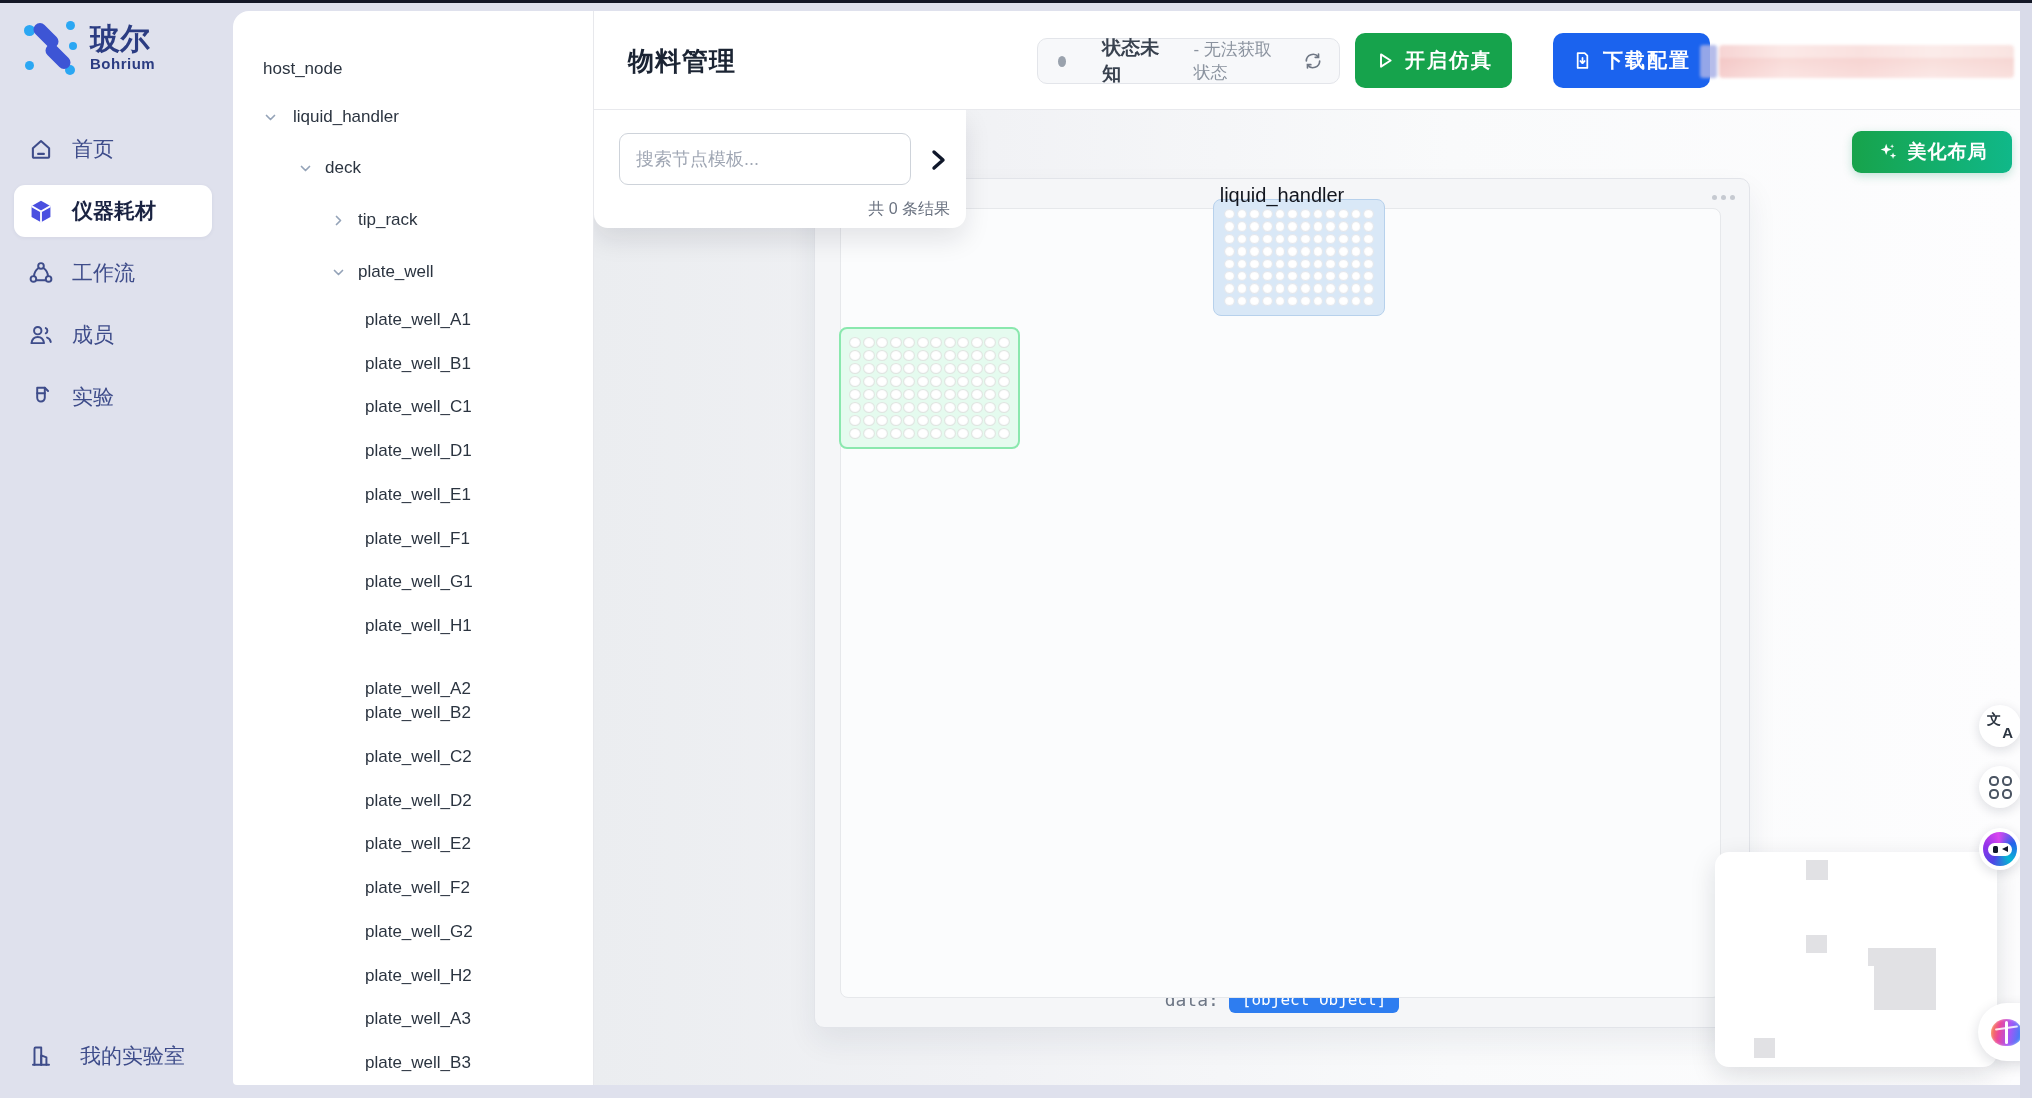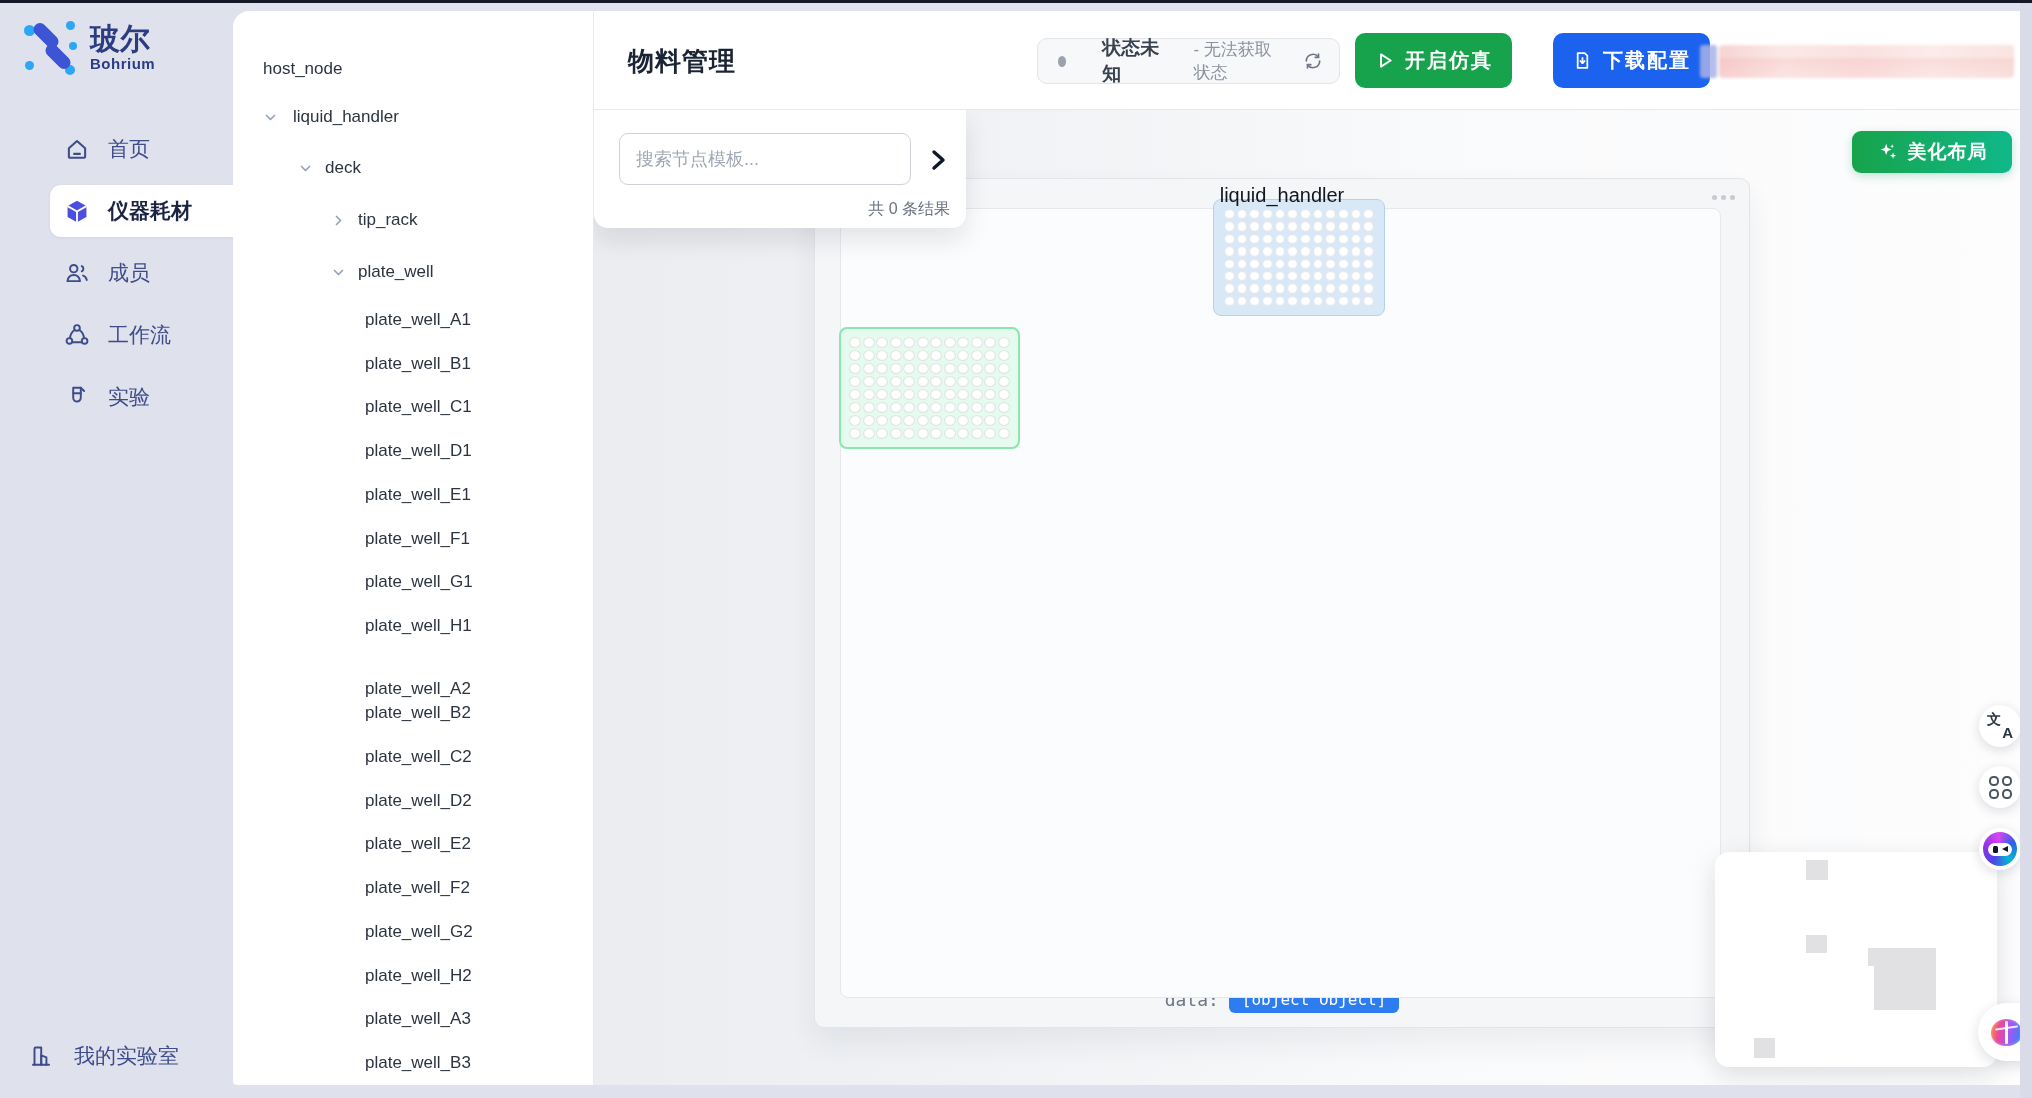--- a/index.html
+++ b/index.html
@@ -13,29 +13,29 @@
   .sidebar { position:absolute; left:0; top:3px; width:233px; height:1095px; background:#dfe1ed; z-index:5; }
   .logo { position:absolute; left:22px; top:14px; display:flex; align-items:center; gap:10px; }
   .logo-mark { position:relative; width:58px; height:60px; }
   .logo-bar { position:absolute; width:30px; height:13px; border-radius:8px; background:#3d55d5; transform:rotate(45deg); }
   .logo-bar.b1 { left:9px; top:12px; }
   .logo-bar.b2 { left:21px; top:33px; }
   .logo-dot { position:absolute; border-radius:50%; background:#2ba7f3; }
   .logo-text-cn { font-size:30px; font-weight:bold; color:#2b3c82; line-height:32px; }
   .logo-text-en { font-size:15px; font-weight:bold; color:#2b3c82; letter-spacing:.5px; }
   .side-menu { position:absolute; left:0; top:115px; width:233px; }
-  .side-item { position:relative; height:62px; display:flex; align-items:center; cursor:pointer; color:#3e4c8a;margin-left:36px; }
+  .side-item { position:relative; height:62px; display:flex; align-items:center; cursor:pointer; color:#3e4c8a; }
   .side-item .pill { position:absolute; left:14px; top:5px; width:198px; height:52px; border-radius:11px; background:transparent; }
   .side-item.active .pill { background:#ffffff; box-shadow:0 1px 4px rgba(40,50,90,.06); }
   .side-item .s-icon { position:relative; z-index:2; margin-left:28px; width:26px; height:26px; display:flex; align-items:center; justify-content:center; }
   .side-item .s-label { position:relative; z-index:2; margin-left:18px; font-size:21px; }
   .side-item.active .s-label { color:#1a2342; font-weight:bold; }
   .side-footer { position:absolute; left:0; top:1027px; width:233px; height:52px; display:flex; align-items:center; color:#3e4c8a; cursor:pointer; }
   .side-footer .s-icon { margin-left:28px; width:26px; height:26px; }
-  .side-footer .s-label { margin-left:20px; font-size:21px; }
+  .side-footer .s-label { margin-left:26px; font-size:21px; }
 
   
   .tree-panel { position:absolute; left:233px; top:11px; width:361px; height:1074px; background:#ffffff; border-top-left-radius:16px; border-bottom-left-radius:4px; border-right:1px solid #e7e8ec; z-index:6; overflow:hidden; }
   .tree-row { position:absolute; height:24px; display:flex; align-items:center; font-size:17px; color:#2b3440; cursor:pointer; white-space:nowrap; }
   .tree-chev { position:absolute; width:15px; height:15px; display:flex; align-items:center; justify-content:center; }
   .tree-label { position:absolute; }
 
   
   .header { position:absolute; left:594px; top:11px; width:1438px; height:99px; background:#ffffff; border-bottom:1px solid #e8e9ed; z-index:7; }
   .page-title { position:absolute; left:34px; top:33px; font-size:26px; font-weight:bold; color:#1b2433; letter-spacing:1px; }
@@ -145,42 +145,42 @@
                 <path d="M12 12L3.3 7"></path>
                 <path d="M12 12l8.7-5"></path>
               </g>
             </svg>
           </span>
           <span class="s-label">仪器耗材</span>
         </div>
         <div class="side-item">
           <span class="pill"></span>
           <span class="s-icon">
-            <svg width="26" height="26" viewBox="0 0 24 24" fill="none" stroke="#3e4c8a" stroke-width="1.8" stroke-linecap="round" stroke-linejoin="round">
-              <circle cx="9" cy="8" r="3.4"></circle>
-              <path d="M3.2 19.5c.6-3.8 2.8-5.6 5.8-5.6s5.2 1.8 5.8 5.6z"></path>
-              <path d="M16.4 5.6c.9.4 1.5 1.3 1.5 2.4 0 1-.6 2-1.5 2.4"></path>
-              <path d="M17.6 14.4c1.9.5 3 1.9 3.4 4.1"></path>
-            </svg>
-          </span>
-          <span class="s-label">成员</span>
-        </div>
-        <div class="side-item">
-          <span class="pill"></span>
-          <span class="s-icon">
             <svg width="26" height="26" viewBox="0 0 24 24" fill="none" stroke="#3e4c8a" stroke-width="1.8" stroke-linecap="round">
               <circle cx="12" cy="5.5" r="2.6"></circle>
               <circle cx="5" cy="17.5" r="2.6"></circle>
               <circle cx="19" cy="17.5" r="2.6"></circle>
               <path d="M9.8 7.4A9.5 9.5 0 005.6 15"></path>
               <path d="M14.2 7.4A9.5 9.5 0 0118.4 15"></path>
               <path d="M8 18.6h8"></path>
             </svg>
           </span>
           <span class="s-label">工作流</span>
+        </div>
+        <div class="side-item">
+          <span class="pill"></span>
+          <span class="s-icon">
+            <svg width="26" height="26" viewBox="0 0 24 24" fill="none" stroke="#3e4c8a" stroke-width="1.8" stroke-linecap="round" stroke-linejoin="round">
+              <circle cx="9" cy="8" r="3.4"></circle>
+              <path d="M3.2 19.5c.6-3.8 2.8-5.6 5.8-5.6s5.2 1.8 5.8 5.6z"></path>
+              <path d="M16.4 5.6c.9.4 1.5 1.3 1.5 2.4 0 1-.6 2-1.5 2.4"></path>
+              <path d="M17.6 14.4c1.9.5 3 1.9 3.4 4.1"></path>
+            </svg>
+          </span>
+          <span class="s-label">成员</span>
         </div>
         <div class="side-item">
           <span class="pill"></span>
           <span class="s-icon">
             <svg width="26" height="26" viewBox="0 0 24 24" fill="none" stroke="#3e4c8a" stroke-width="1.8" stroke-linecap="round" stroke-linejoin="round">
               <path d="M8.5 3.5h7v9.2a3.5 3.5 0 11-7 0z"></path>
               <path d="M8.5 8.5h7"></path>
               <path d="M15.5 3.5l3 3"></path>
             </svg>
           </span>

